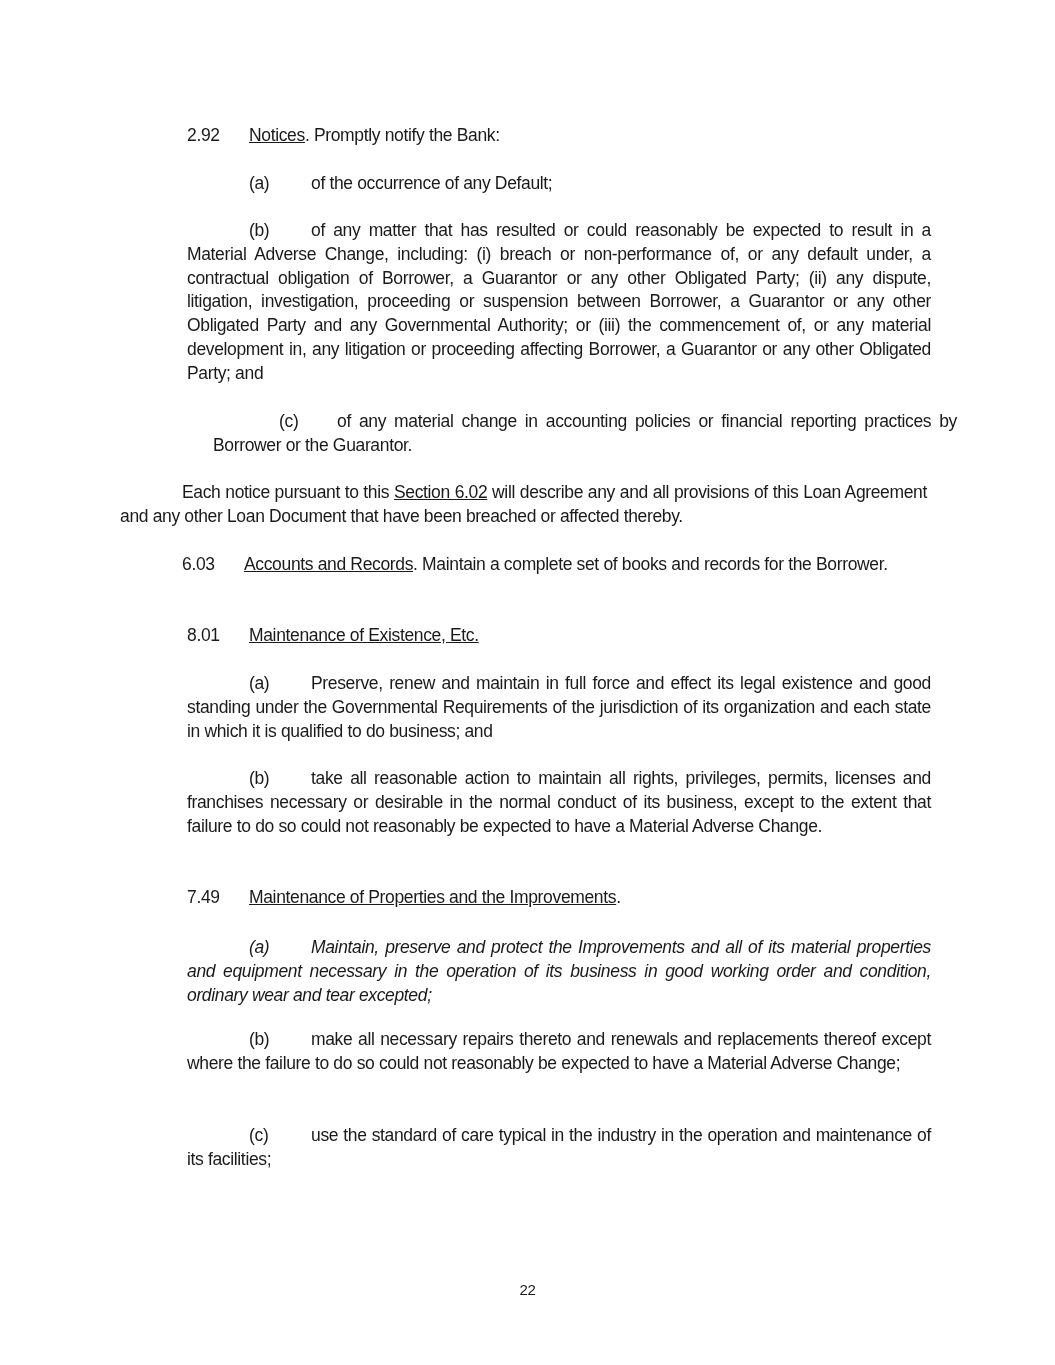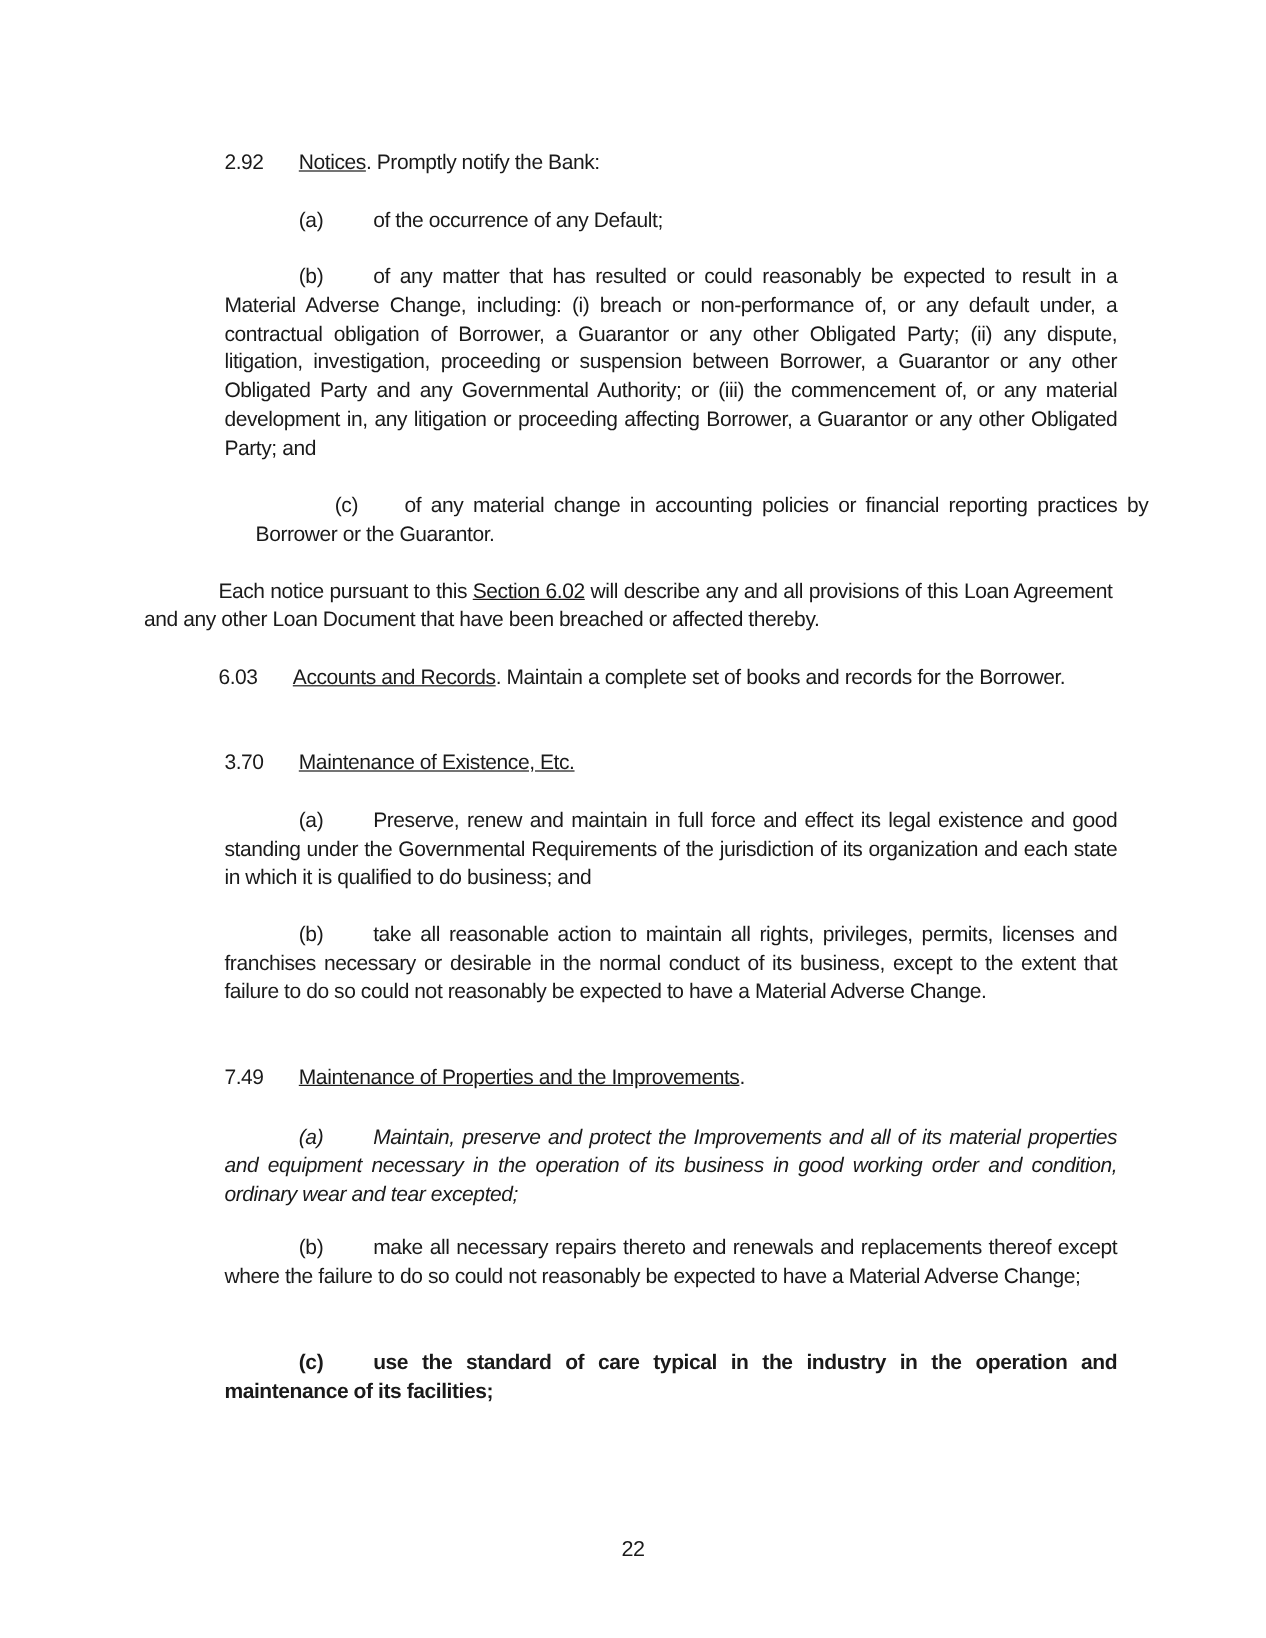--- a/index.html
+++ b/index.html
@@ -9,21 +9,21 @@
       letter-spacing: -0.35px;
     }
     .p { position: absolute; line-height: 23.8px; text-align: justify; }
     .body-block { left: 187px; width: 744px; }
     .wide-block { left: 120px; width: 807px; }
     .num { display: inline-block; width: 62px; }
     .ind { display: inline-block; width: 62px; }
     .lbl { display: inline-block; width: 62px; }
     .u { text-decoration: underline; }
     .last { text-align-last: left; }
-    .page-number { position: absolute; top: 1281px; left: 0; width: 1055px; text-align: center; font-size: 18px; }
+    .page-number { position: absolute; top: 1281px; left: 0; width: 1055px; text-align: center; font-size: 15px; }
   </style>
 </head>
 <body>
 
 <div class="p body-block" style="top:124px;">
   <span class="num">2.92</span><span class="u">Notices</span><span>.  Promptly notify the Bank:</span>
 </div>
 
 <div class="p body-block" style="top:172px;">
   <span class="ind"></span><span class="lbl">(a)</span><span>of the occurrence of any Default;</span>
@@ -39,21 +39,21 @@
 
 <div class="p wide-block last" style="top:481px;">
   <span class="ind"></span><span>Each notice pursuant to this </span><span class="u">Section 6.02</span><span> will describe any and all provisions of this Loan Agreement and any other Loan Document that have been breached or affected thereby.</span>
 </div>
 
 <div class="p wide-block last" style="top:553px;">
   <span class="ind"></span><span class="num">6.03</span><span class="u">Accounts and Records</span><span>.  Maintain a complete set of books and records for the Borrower.</span>
 </div>
 
 <div class="p body-block" style="top:624px;">
-  <span class="num">3.70</span><span class="u">Maintenance of Existence, Etc.</span>
+  <span class="num">8.01</span><span class="u">Maintenance of Existence, Etc.</span>
 </div>
 
 <div class="p body-block last" style="top:672px;">
   <span class="ind"></span><span class="lbl">(a)</span><span>Preserve, renew and maintain in full force and effect its legal existence and good standing under the Governmental Requirements of the jurisdiction of its organization and each state in which it is qualified to do business; and</span>
 </div>
 
 <div class="p body-block last" style="top:767px;">
   <span class="ind"></span><span class="lbl">(b)</span><span>take all reasonable action to maintain all rights, privileges, permits, licenses and franchises necessary or desirable in the normal conduct of its business, except to the extent that failure to do so could not reasonably be expected to have a Material Adverse Change.</span>
 </div>
 
@@ -62,17 +62,17 @@
 </div>
 
 <div class="p body-block last" style="top:936px;font-style:italic;">
   <span class="ind"></span><span class="lbl">(a)</span><span>Maintain, preserve and protect the Improvements and all of its material properties and equipment necessary in the operation of its business in good working order and condition, ordinary wear and tear excepted;</span>
 </div>
 
 <div class="p body-block last" style="top:1028px;">
   <span class="ind"></span><span class="lbl">(b)</span><span>make all necessary repairs thereto and renewals and replacements thereof except where the failure to do so could not reasonably be expected to have a Material Adverse Change;</span>
 </div>
 
-<div class="p body-block last" style="top:1124px;font-weight:bold;">
+<div class="p body-block last" style="top:1124px;">
   <span class="ind"></span><span class="lbl">(c)</span><span>use the standard of care typical in the industry in the operation and maintenance of its facilities;</span>
 </div>
 
 <div class="page-number">22</div>
 
 </body></html>

